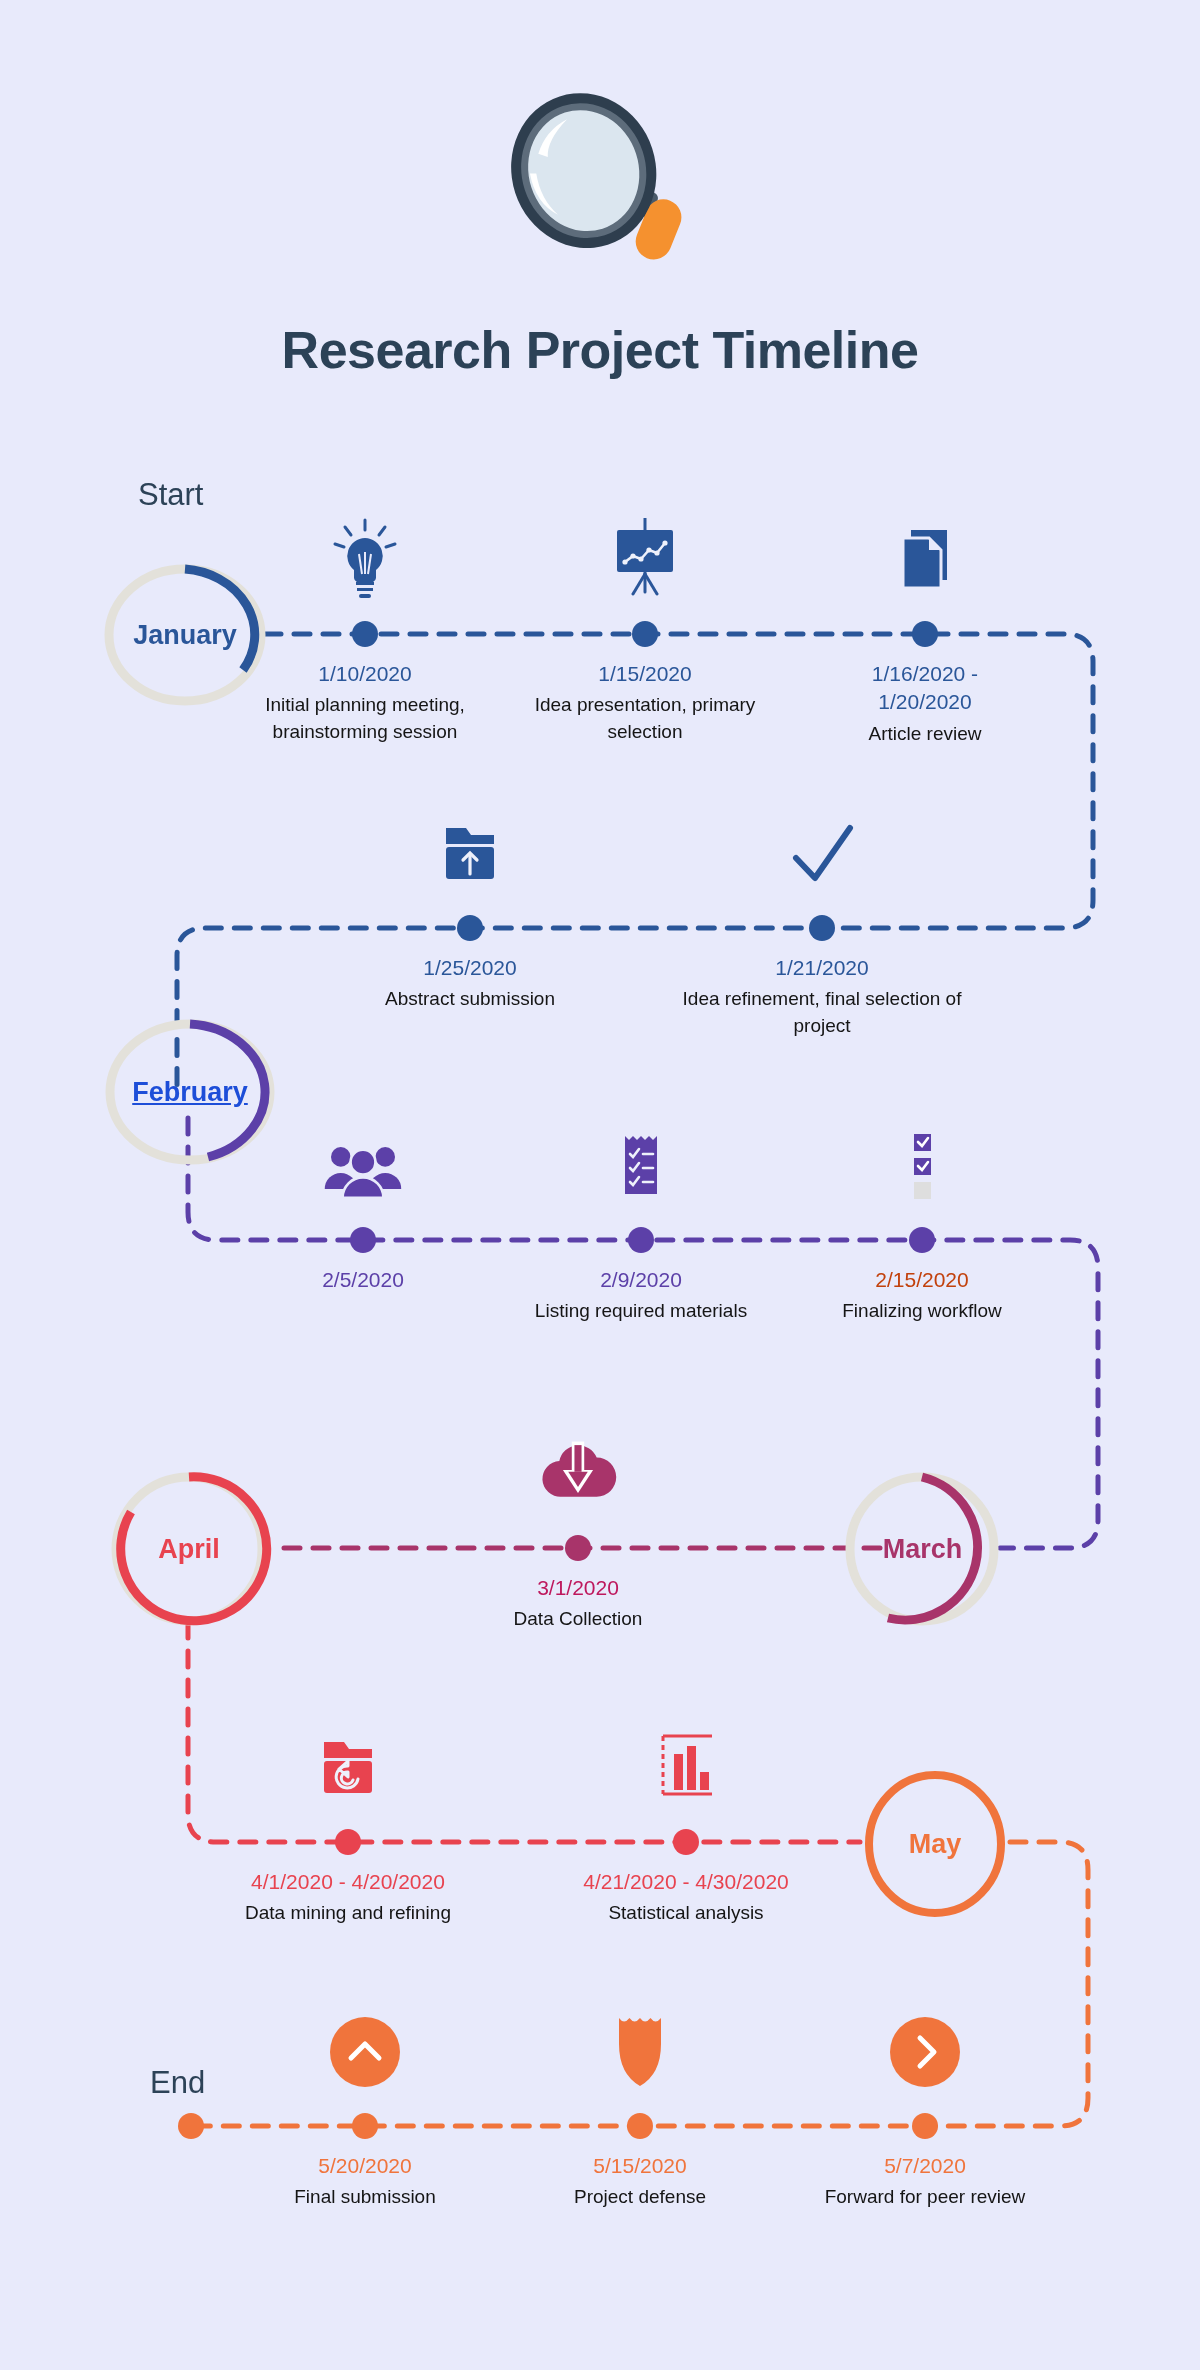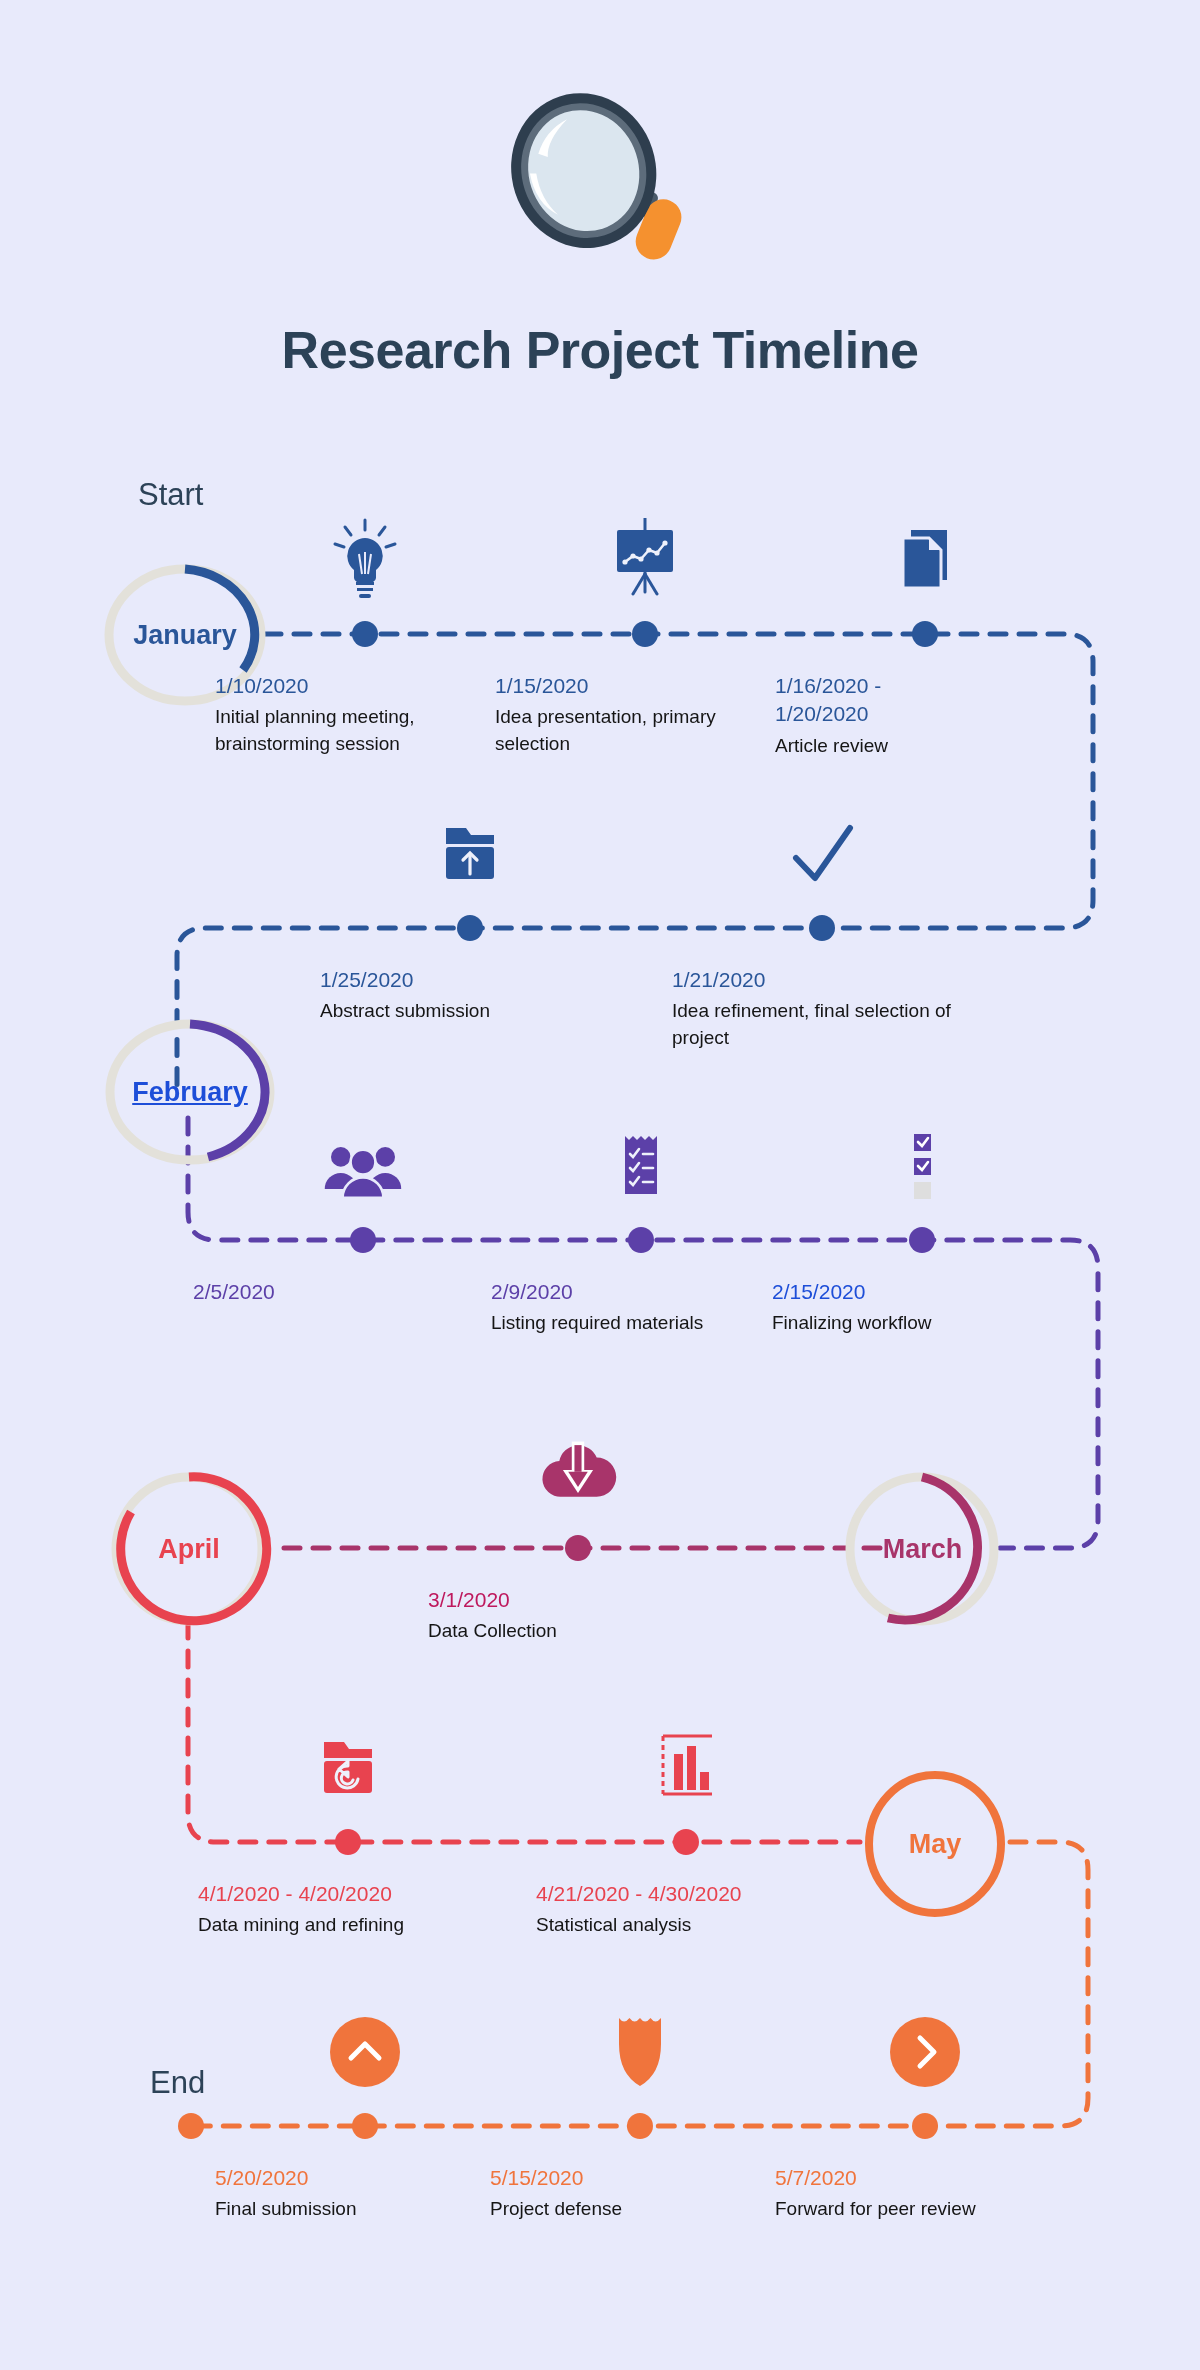--- a/index.html
+++ b/index.html
@@ -34,21 +34,21 @@
   .node { position:absolute; width:0; height:0; }
   .node .dot {
     position:absolute; width:26px; height:26px; border-radius:50%;
     left:-13px; top:-13px;
   }
   .node .icon {
     position:absolute; left:-40px; top:-120px; width:80px; height:88px;
     display:flex; align-items:flex-end; justify-content:center;
   }
   .node .txt {
-    position:absolute; top:38px; width:300px; left:-150px; 
+    position:absolute; top:26px; width:300px; left:-150px; text-align:center;
   }
   .node .date { font-size:21px; line-height:1.35; }
   .node .desc { font-size:19px; line-height:1.38; color:#151515; margin-top:4px; }
 
   
   .paths { position:absolute; inset:0; pointer-events:none; }
 </style>
 </head>
 <body>
 
@@ -248,21 +248,21 @@
       <svg viewBox="0 0 80 88" width="80" height="88">
         <rect x="32" y="14" width="17" height="17" fill="#5c40a8"></rect>
         <polyline points="36,22 40,26 46,18" fill="none" stroke="#ffffff" stroke-width="2.6" stroke-linecap="round"></polyline>
         <rect x="32" y="38" width="17" height="17" fill="#5c40a8"></rect>
         <polyline points="36,46 40,50 46,42" fill="none" stroke="#ffffff" stroke-width="2.6" stroke-linecap="round"></polyline>
         <rect x="32" y="62" width="17" height="17" fill="#dedede"></rect>
       </svg>
     </div>
     <div class="dot" style="background:#5c40a8;"></div>
     <div class="txt">
-      <div class="date" style="color:#1d4ed8;">2/15/2020</div>
+      <div class="date" style="color:#c2410c;">2/15/2020</div>
       <div class="desc">Finalizing workflow</div>
     </div>
   </div>
 
   <div class="ring" style="left:840px; top:1470px; width:165px; height:158px;">
     <svg viewBox="0 0 165 158" width="165" height="158">
       <ellipse cx="82" cy="79" rx="72" ry="72" fill="none" stroke="#e3e1da" stroke-width="9"></ellipse>
       <path d="M 82 7 A 72 72 0 1 1 48 148" fill="none" stroke="#a8346a" stroke-width="9"></path>
     </svg>
     <div class="ring-label" style="color:#a8346a;">March</div>

